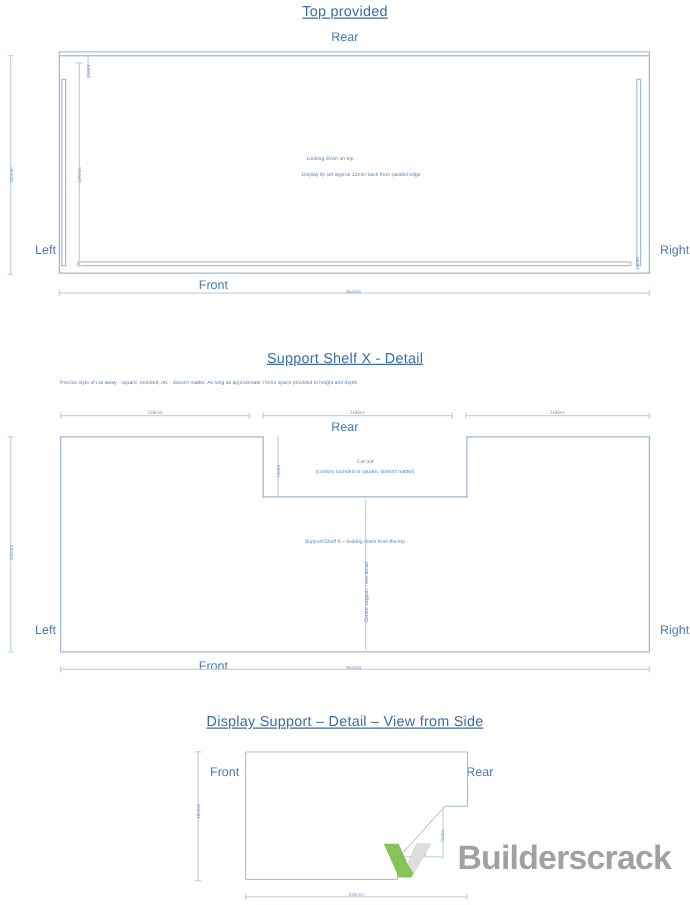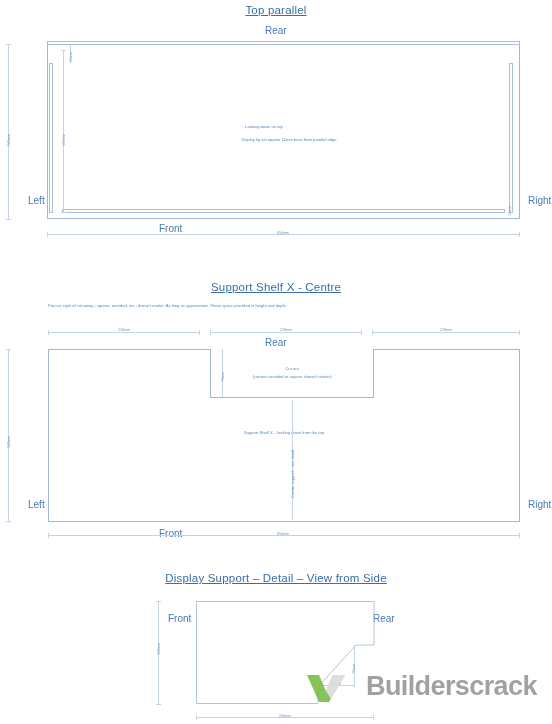--- a/index.html
+++ b/index.html
@@ -43,21 +43,21 @@
   .wm{position:absolute;display:flex;align-items:center;gap:19px;opacity:.92;}
   .wm-txt{font-family:"Liberation Sans",sans-serif;font-weight:bold;font-size:27px;color:#9a9a9a;letter-spacing:-0.6px;}
 </style>
 </head>
 <body>
 
 <div class="sheet">
 
   <div>
 
-    <div class="title" style="top:4px;">Top parallel</div>
+    <div class="title" style="top:4px;">Top provided</div>
 
     <div class="lbl big" style="left:265px;top:25px;">Rear</div>
 
     <div class="box" style="left:47px;top:44px;width:473px;height:175px;"></div>
 
     <div class="bar" style="left:47px;top:41px;width:473px;height:4px;"></div>
 
     <div class="bar" style="left:62px;top:209px;width:443px;height:4px;"></div>
 
     <div class="bar" style="left:49px;top:63px;width:3.5px;height:150px;"></div>
@@ -88,21 +88,21 @@
     <div class="lbl big" style="left:159px;top:223px;">Front</div>
 
     <div class="dimline h" style="left:47px;top:234px;width:473px;"></div>
     <div class="tick v" style="left:47px;top:231.5px;"></div>
     <div class="tick v" style="left:519px;top:231.5px;"></div>
     <div class="lbl dim" style="left:283px;top:231px;transform:translateX(-50%);">654mm</div>
   </div>
 
   <div>
 
-    <div class="title" style="top:281px;">Support Shelf X - Centre</div>
+    <div class="title" style="top:281px;">Support Shelf X - Detail</div>
 
     <div class="lbl note" style="left:48px;top:303px;">Precise style of cut-away - square, rounded, etc - doesn't matter. As long as approximate 70mm space provided in height and depth.</div>
 
     <div class="dimline h" style="left:48px;top:332px;width:152px;"></div>
     <div class="tick v" style="left:48px;top:329.5px;"></div>
     <div class="tick v" style="left:199px;top:329.5px;"></div>
     <div class="lbl dim" style="left:124px;top:328px;transform:translateX(-50%);">218mm</div>
 
     <div class="dimline h" style="left:210px;top:332px;width:152px;"></div>
     <div class="tick v" style="left:210px;top:329.5px;"></div>

